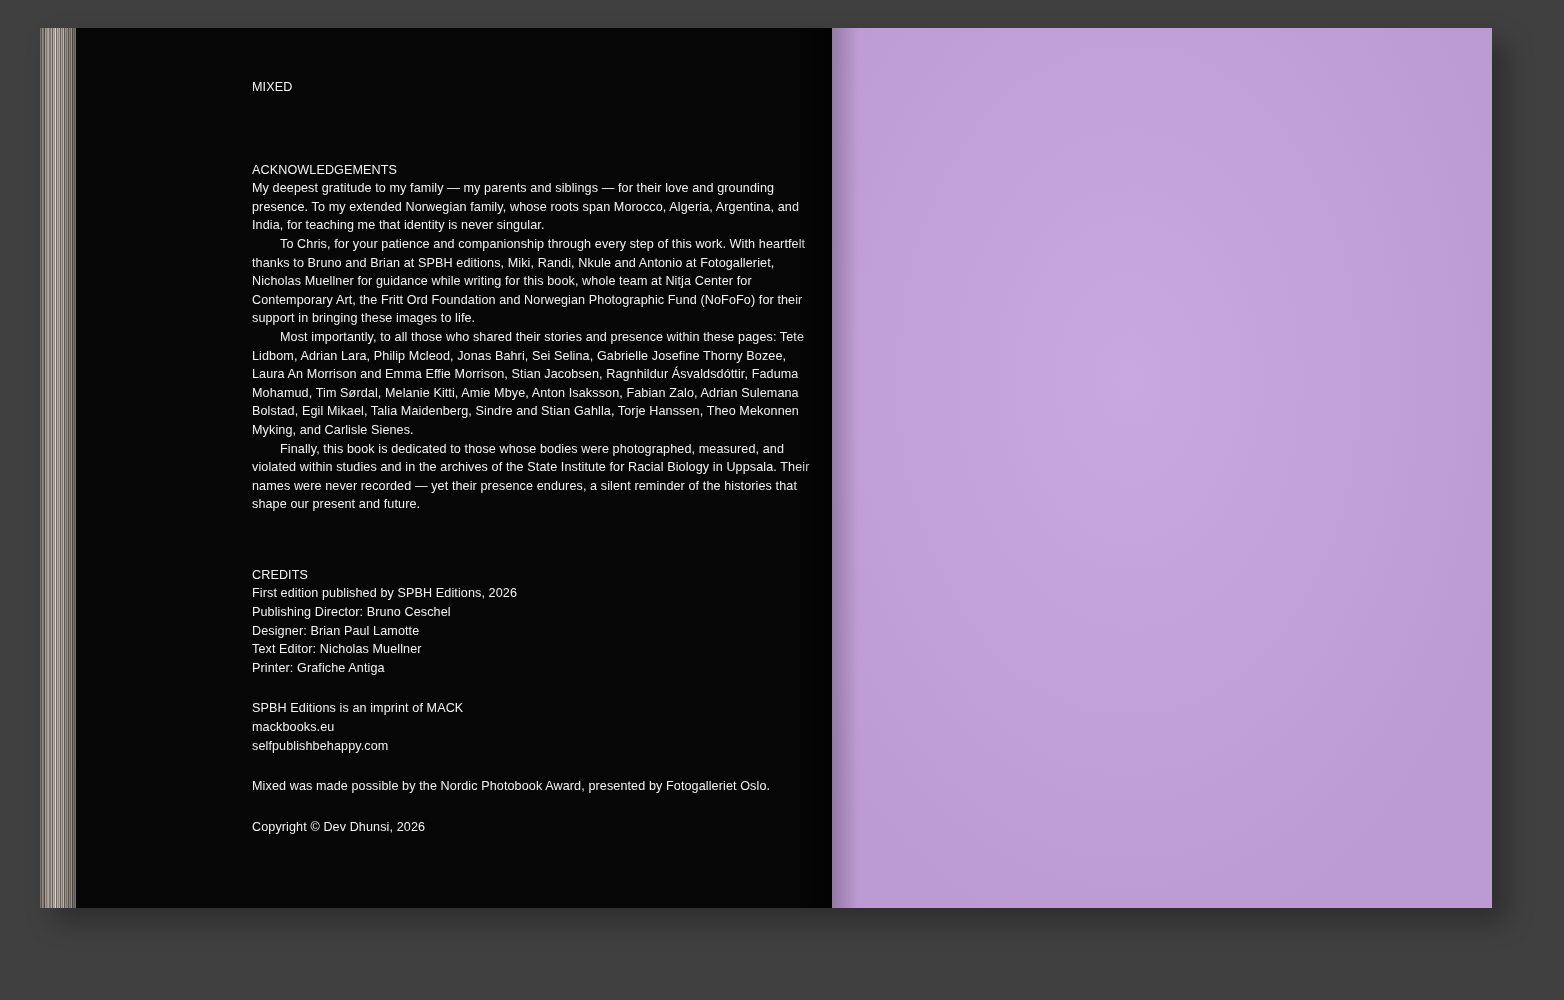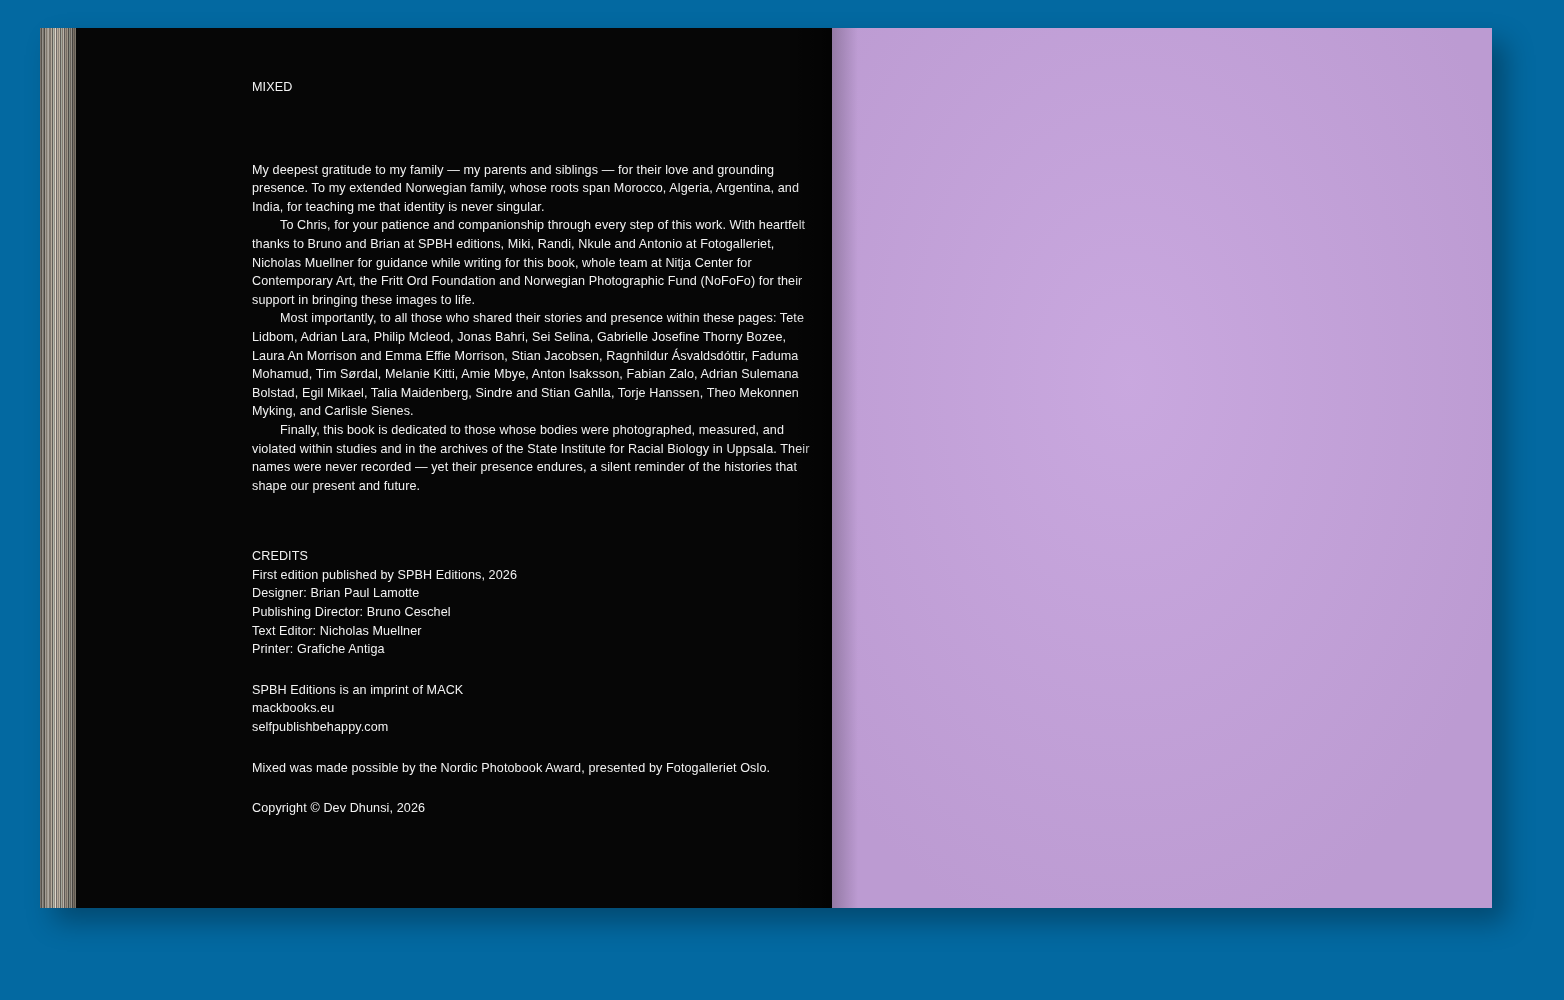--- a/index.html
+++ b/index.html
@@ -11,21 +11,21 @@
     width: 1564px;
     height: 1000px;
     font-family: "Liberation Sans", sans-serif;
     overflow: hidden;
   }
 
   #stage {
     position: relative;
     width: 1564px;
     height: 1000px;
-    background: #0369a1;
+    background: #404040;
   }
 
   
   .book {
     position: absolute;
     left: 40px;
     top: 28px;
     width: 1452px;
     height: 880px;
     box-shadow: 14px 14px 26px rgba(0,0,0,0.30);
@@ -163,31 +163,32 @@
     </div>
 
     <div class="page-left">
 
       <div class="text-col">
 
         <div class="title-block">
           <span class="title-line">MIXED</span>
         </div>
 
+        <span class="section-head">ACKNOWLEDGEMENTS</span>
         <p class="para">My deepest gratitude to my family — my parents and siblings — for their love and grounding presence. To my extended Norwegian family, whose roots span Morocco, Algeria, Argentina, and India, for teaching me that identity is never singular.</p>
         <p class="para indent">To Chris, for your patience and companionship through every step of this work. With heartfelt thanks to Bruno and Brian at SPBH editions, Miki, Randi, Nkule and Antonio at Fotogalleriet, Nicholas Muellner for guidance while writing for this book, whole team at Nitja Center for Contemporary Art, the Fritt Ord Foundation and Norwegian Photographic Fund (NoFoFo) for their support in bringing these images to life.</p>
         <p class="para indent">Most importantly, to all those who shared their stories and presence within these pages: Tete Lidbom, Adrian Lara, Philip Mcleod, Jonas Bahri, Sei Selina, Gabrielle Josefine Thorny Bozee, Laura An Morrison and Emma Effie Morrison, Stian Jacobsen, Ragnhildur Ásvaldsdóttir, Faduma Mohamud, Tim Sørdal, Melanie Kitti, Amie Mbye, Anton Isaksson, Fabian Zalo, Adrian Sulemana Bolstad, Egil Mikael, Talia Maidenberg, Sindre and Stian Gahlla, Torje Hanssen, Theo Mekonnen Myking, and Carlisle Sienes.</p>
         <p class="para indent">Finally, this book is dedicated to those whose bodies were photographed, measured, and violated within studies and in the archives of the State Institute for Racial Biology in Uppsala. Their names were never recorded — yet their presence endures, a silent reminder of the histories that shape our present and future.</p>
 
         <div class="block-gap-lg"></div>
 
         <span class="section-head">CREDITS</span>
         <span class="credits-line">First edition published by SPBH Editions, 2026</span>
+        <span class="credits-line">Publishing Director: Bruno Ceschel</span>
         <span class="credits-line">Designer: Brian Paul Lamotte</span>
-        <span class="credits-line">Publishing Director: Bruno Ceschel</span>
         <span class="credits-line">Text Editor: Nicholas Muellner</span>
         <span class="credits-line">Printer: Grafiche Antiga</span>
 
         <div class="block-gap-md"></div>
 
         <span class="credits-line">SPBH Editions is an imprint of MACK</span>
         <span class="credits-line">mackbooks.eu</span>
         <span class="credits-line">selfpublishbehappy.com</span>
 
         <div class="block-gap-md"></div>

